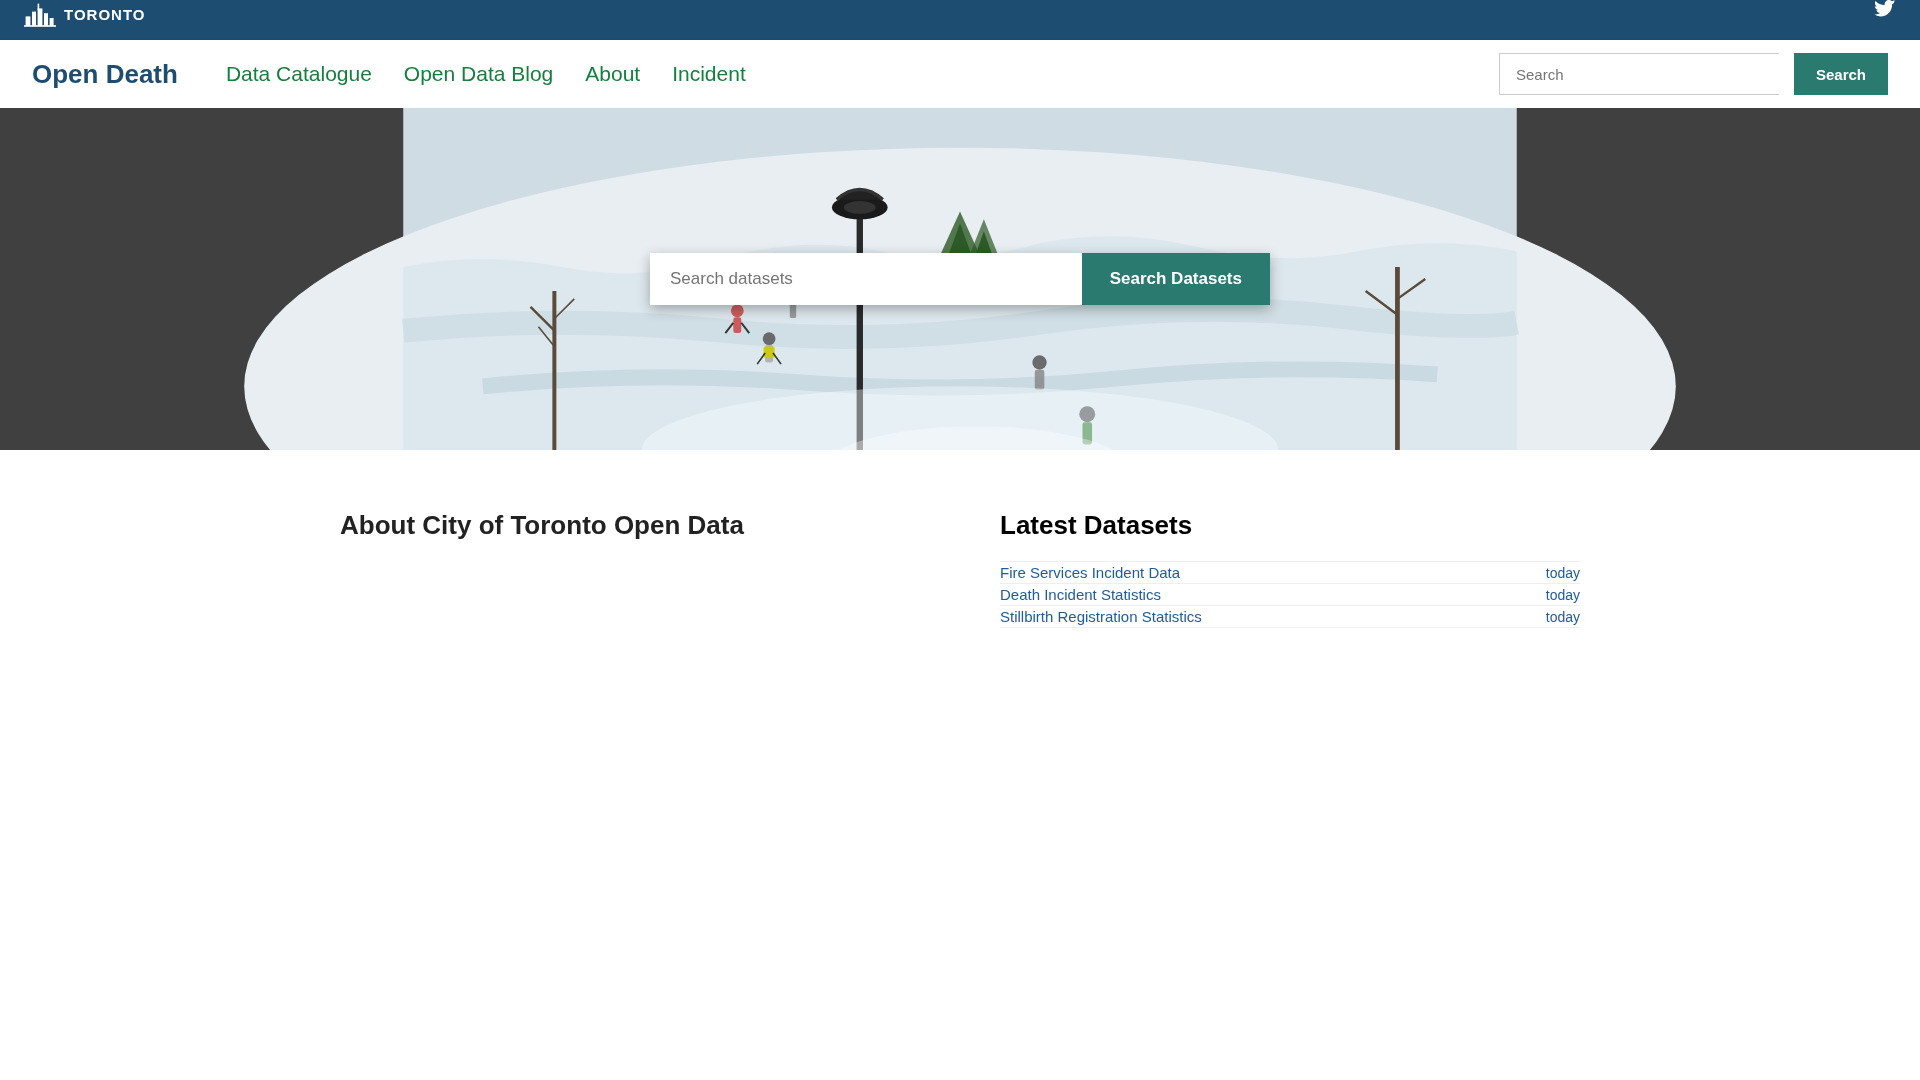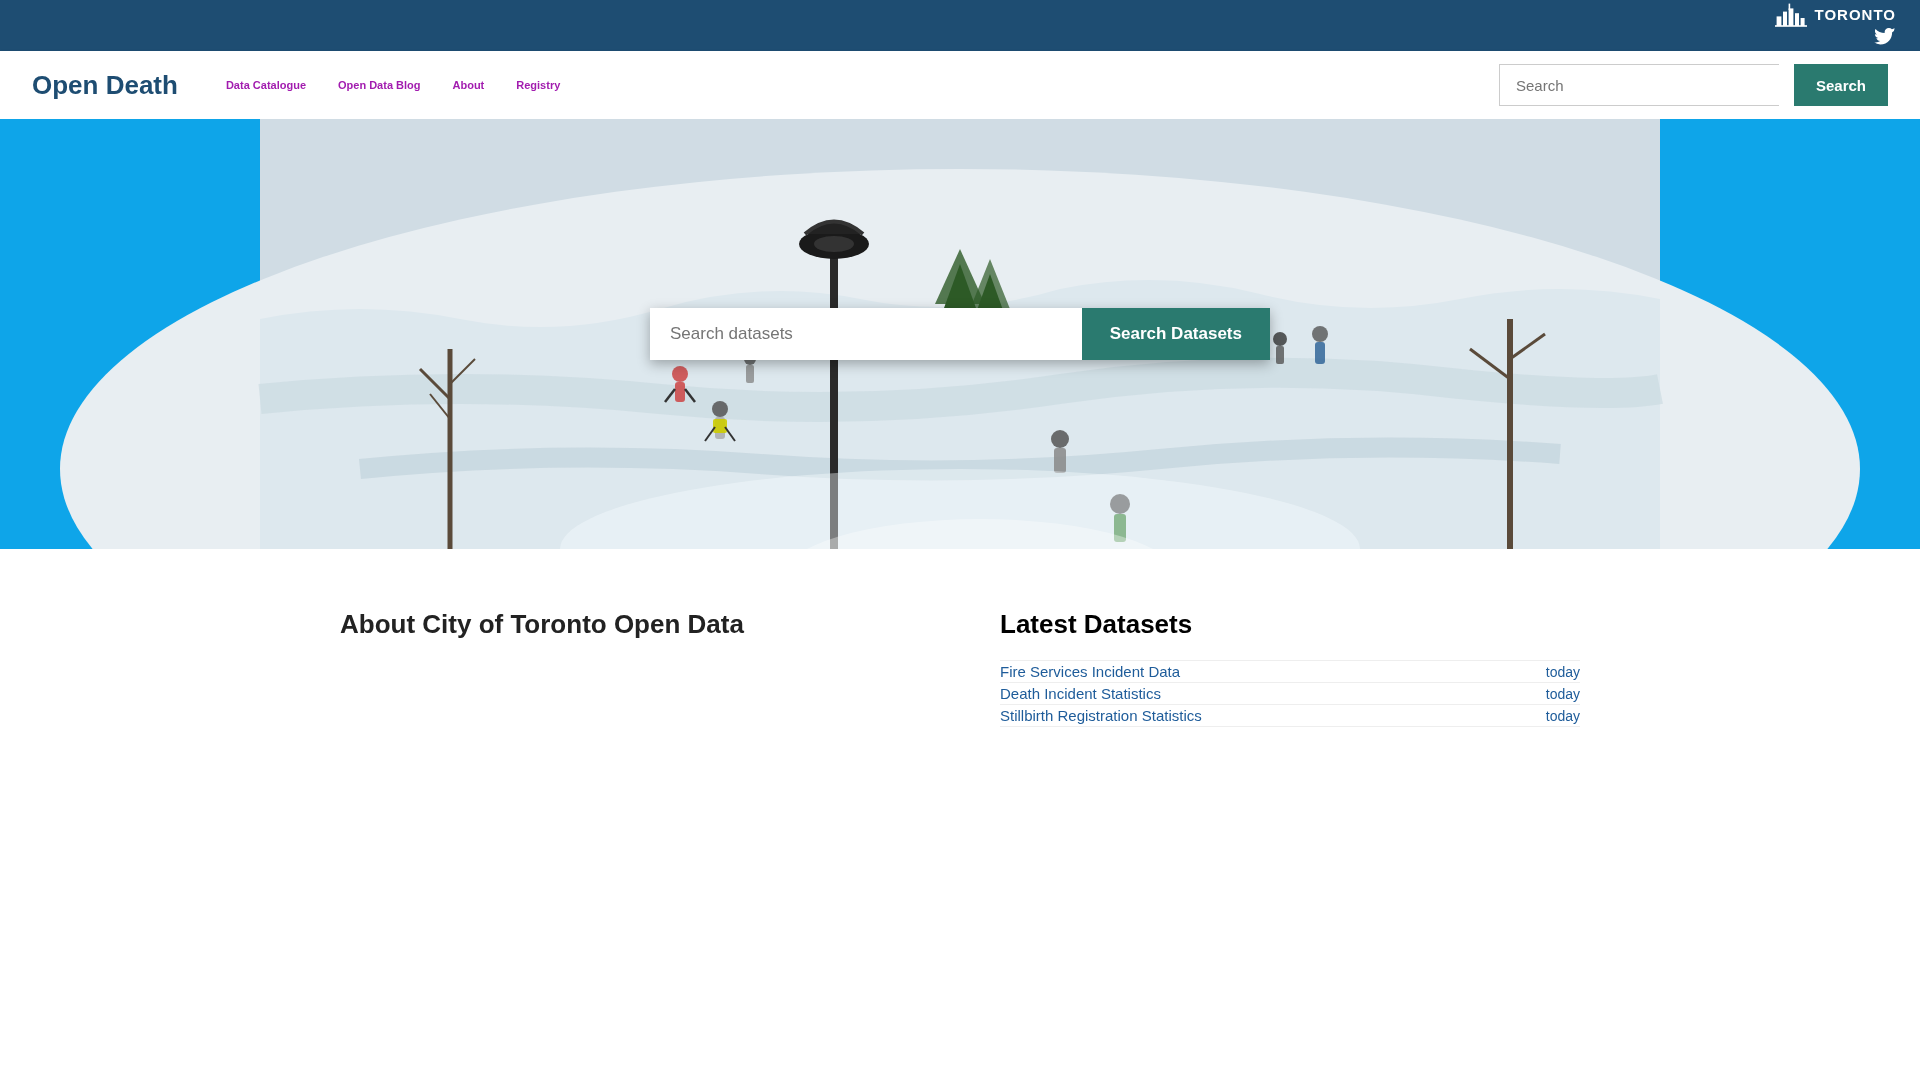--- a/index.html
+++ b/index.html
@@ -1,26 +1,25 @@
 <!DOCTYPE html>
 <html><head>
   <meta charset="utf-8">
   <style>
     * { margin: 0; padding: 0; box-sizing: border-box; }
     body { font-family: Arial, sans-serif; background: #fff; }
 
     
     .top-bar {
       background: #1e4d72;
-      height: 51px;
-      display: flex;
-      align-items: flex-end;
+      height: 40px;
+      display: flex;
+      align-items: flex-start;
       justify-content: space-between;
       padding: 0 24px;
-      flex-direction: column;
     }
     .toronto-logo {
       display: flex;
       align-items: center;
       gap: 8px;
       color: #fff;
       font-weight: bold;
       font-size: 15px;
       letter-spacing: 1px;
       text-transform: uppercase;
@@ -50,23 +49,23 @@
       margin-right: 48px;
       white-space: nowrap;
     }
     .nav-links {
       display: flex;
       gap: 32px;
       flex: 1;
     }
     .nav-links a {
       text-decoration: none;
-      color: #a21caf;
-      font-size: 11px;
-      font-weight: 700;
+      color: #15803d;
+      font-size: 21px;
+      font-weight: 400;
     }
     .search-area {
       display: flex;
       align-items: center;
       gap: 15px;
       margin-left: auto;
     }
     .search-input {
       border: 1px solid #ccc;
       border-right: none;
@@ -86,23 +85,23 @@
       font-size: 15px;
       font-weight: bold;
       cursor: pointer;
       white-space: nowrap;
     }
 
     
     .hero {
       position: relative;
       width: 100%;
-      height: 430px;
+      height: 342px;
       overflow: hidden;
-      background: #0ea5e9;
+      background: #404040;
     }
     
     .hero-svg {
       width: 100%;
       height: 100%;
     }
     .hero-search-bar {
       position: absolute;
       top: 50%;
       left: 50%;
@@ -209,21 +208,21 @@
     </svg>
   </div>
 </div>
 
 <nav class="nav-bar">
   <div class="site-title">Open Death</div>
   <div class="nav-links">
     <a href="#">Data Catalogue</a>
     <a href="#">Open Data Blog</a>
     <a href="#">About</a>
-    <a href="#">Registry</a>
+    <a href="#">Incident</a>
   </div>
   <div class="search-area">
     <input class="search-input" type="text" placeholder="Search" style="">
     <button class="search-btn">Search</button>
   </div>
 </nav>
 
 <div class="hero">
   
   <svg class="hero-svg" viewBox="0 0 1400 430" xmlns="http://www.w3.org/2000/svg">

